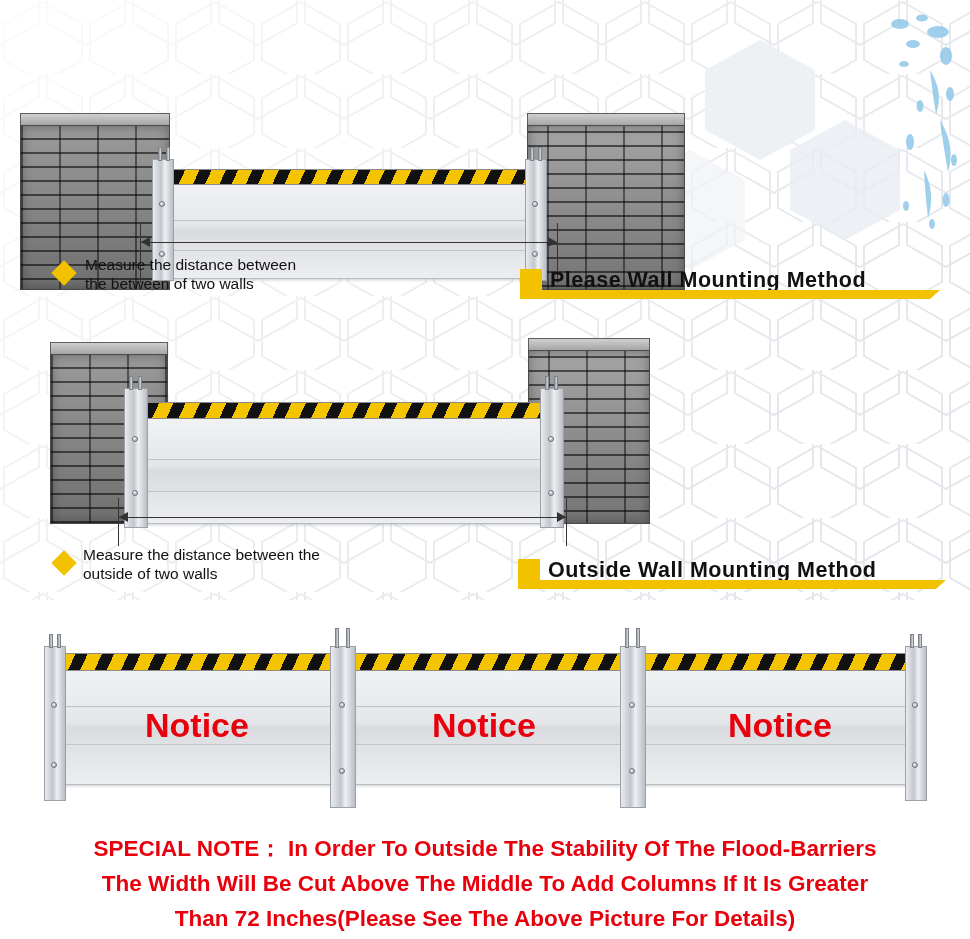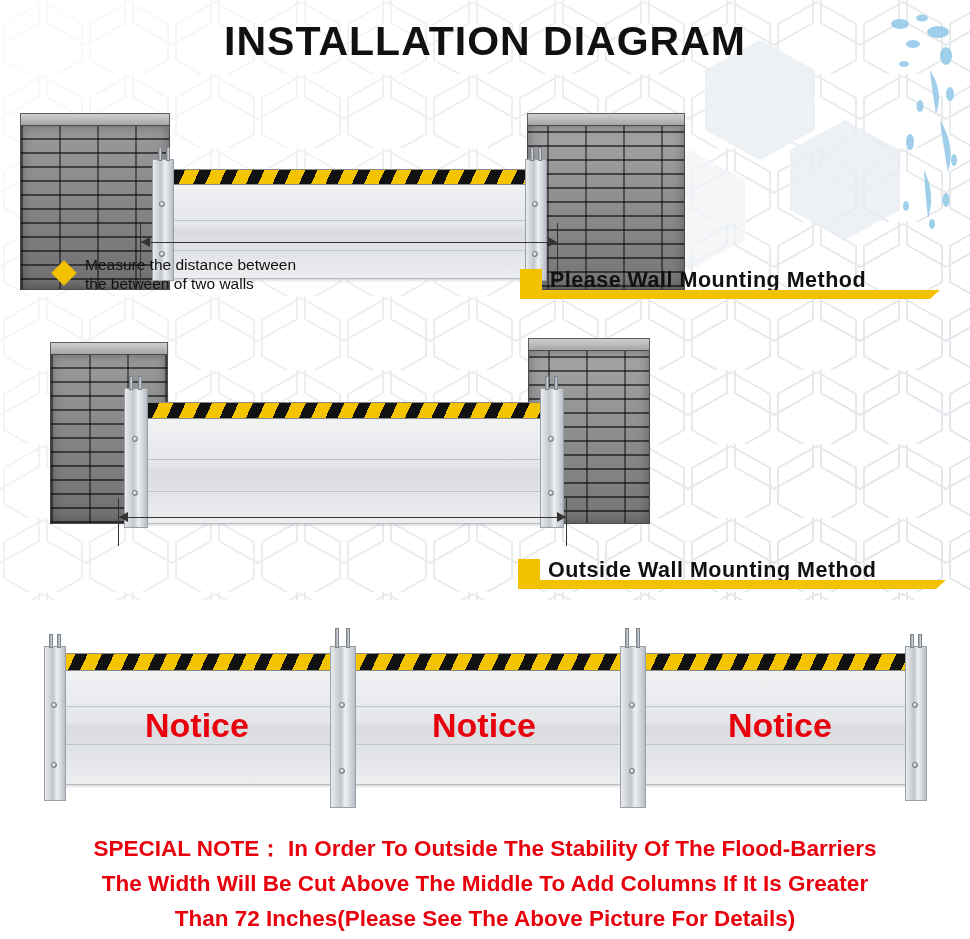--- a/index.html
+++ b/index.html
@@ -178,21 +178,20 @@
   <rect x="0" y="0" width="970" height="620" fill="url(#hexpat)"></rect>
   <rect x="0" y="0" width="970" height="620" fill="url(#fade)"></rect>
   <polygon points="760,40 815,70 815,130 760,160 705,130 705,70" fill="#eceff3" opacity="0.9"></polygon>
   <polygon points="845,120 900,150 900,210 845,240 790,210 790,150" fill="#e8ecf1" opacity="0.8"></polygon>
   <polygon points="690,150 745,180 745,240 690,270 635,240 635,180" fill="#f0f2f5" opacity="0.7"></polygon>
   <rect x="0" y="600" width="970" height="20" fill="#ffffff"></rect>
 </svg>
 
 <div class="page">
 
-  <div class="title">INSTALLATION DIAGRAM</div>
 
   <svg class="splash" style="left:880px; top:10px;" width="86" height="230" viewBox="0 0 86 230">
     <g fill="#8fc7e8" opacity="0.85">
       <ellipse cx="20" cy="14" rx="9" ry="5"></ellipse>
       <ellipse cx="42" cy="8" rx="6" ry="3.5"></ellipse>
       <ellipse cx="58" cy="22" rx="11" ry="6"></ellipse>
       <ellipse cx="33" cy="34" rx="7" ry="4"></ellipse>
       <ellipse cx="66" cy="46" rx="6" ry="9"></ellipse>
       <ellipse cx="24" cy="54" rx="5" ry="3"></ellipse>
       <path d="M50 60 q14 22 6 44 q-4 -24 -6 -44 Z"></path>
@@ -281,20 +280,27 @@
     <div class="bolt" style="left:548px; top:106px;"></div>
     <div class="bolt" style="left:548px; top:160px;"></div>
 
     <div class="measure-tick" style="left:118px; top:168px; height:48px;"></div>
     <div class="measure-tick" style="left:566px; top:168px; height:48px;"></div>
     <div class="measure-line" style="left:118px; top:187px; width:449px;"></div>
     <div class="arrow-l" style="left:119px; top:182px;"></div>
     <div class="arrow-r" style="left:557px; top:182px;"></div>
   </div>
 
+  <div class="caption" style="left:55px; top:545px; width:420px;">
+    <div class="diamond"></div>
+    <div>
+      <div>Measure the distance between the</div>
+      <div>outside of two walls</div>
+    </div>
+  </div>
 
   <div class="banner" style="left:518px; top:555px; width:428px; height:30px;">
     <div class="bar-left"></div>
     <div class="label">Outside Wall  Mounting  Method</div>
     <div class="bar-underline" style="width:428px;"></div>
   </div>
 
   <div class="long-wrap">
 
     <div class="barrier" style="left:48px; top:55px; width:875px; height:120px;">

